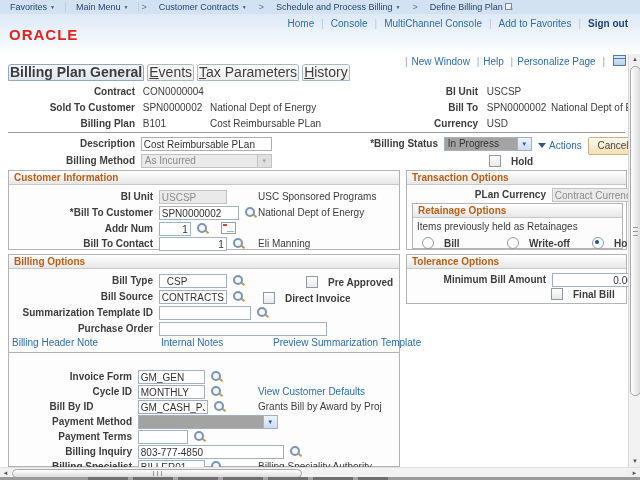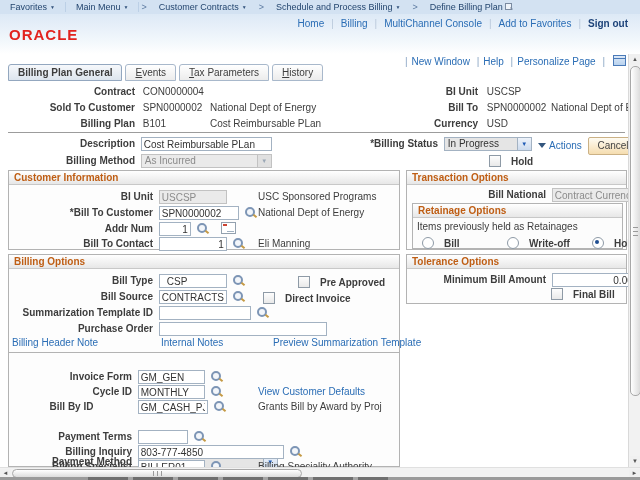--- a/index.html
+++ b/index.html
@@ -23,35 +23,35 @@
   .lnk{color:#2a6db5;cursor:pointer;text-decoration:none;}
   #signout{font-weight:bold;color:#1d4379;cursor:pointer;}
   
   #pagelinks{position:absolute;top:55px;right:14px;font-size:10px;color:#2a6db5;white-space:nowrap;}
   #pagelinks .bar{color:#8aa5c4;margin:0 4px;}
   .pbicon{display:inline-block;width:11px;height:9px;border:1px solid #4a7ab8;
           background:linear-gradient(#dce9f8,#b9d2ee);vertical-align:-1px;margin-left:4px;position:relative;cursor:pointer;}
   .pbicon::before{content:"";position:absolute;left:0;top:2px;right:0;height:1px;background:#4a7ab8;}
   
   #tabstrip{position:absolute;left:8px;top:64px;height:16px;white-space:nowrap;}
-  .tab{display:inline-block;height:15px;line-height:15px;padding:0 9px;border:1px solid #a8b8cb;
-       border-radius:3px 3px 0 0;margin-right:3px;font-size:10px;
+  .tab{display:inline-block;height:15px;line-height:15px;padding:0 1px;border:1px solid #a8b8cb;
+       border-radius:3px 3px 0 0;margin-right:3px;font-size:14px;
        background:linear-gradient(#ffffff,#ececec);color:#3d3d3d;cursor:pointer;vertical-align:bottom;}
   .tab.active{background:linear-gradient(#f6f8fb,#dde5ee);font-weight:bold;border-color:#93a7bf;}
   .u{text-decoration:underline;}
   
   .frow{position:absolute;height:14px;line-height:14px;font-size:10px;white-space:nowrap;}
   .lbl-r{display:inline-block;text-align:right;font-weight:bold;color:#3d3d3d;vertical-align:top;}
   .val{color:#3d3d3d;}
   .inp{display:inline-block;height:14px;border:1px solid #a3b2c2;box-sizing:border-box;
        font:10px "Liberation Sans",sans-serif;padding:0 2px;color:#333;background:#fff;
        vertical-align:top;margin-left:3px;}
   .inp.num{text-align:right;}
   .inp.dis{background:#eaeaea;color:#8b8b8b;border-color:#c2c2c2;}
-  .selbox{display:inline-flex;height:14px;border:1px solid #a3b2c2;background:#e5e5e5;
+  .selbox{display:inline-flex;height:14px;border:1px solid #a3b2c2;background:#a3a3a3;
           box-sizing:border-box;vertical-align:top;margin-left:3px;}
   .selbox .txt{flex:1;font-size:10px;line-height:12px;padding:0 3px;overflow:hidden;color:#333;}
   .selbox .sbtn{width:13px;background:linear-gradient(#eef3fa,#ccdbee);border-left:1px solid #a3b2c2;
           color:#1f5bb5;font-size:6px;line-height:12px;text-align:center;cursor:pointer;}
   .selbox.dis{background:#eaeaea;border-color:#c2c2c2;}
   .selbox.dis .txt{color:#8b8b8b;}
   .selbox.dis .sbtn{background:#e0e0e0;color:#9aa7b5;border-left-color:#c2c2c2;}
   .lk{display:inline-block;width:13px;height:13px;position:relative;vertical-align:top;margin-left:2px;cursor:pointer;}
   .lk::before{content:"";position:absolute;left:1px;top:1px;width:6px;height:6px;border:2px solid #7d95b5;
               border-radius:50%;background:#f3f6fa;}
@@ -109,21 +109,21 @@
     <span class="crumb-item"><span>Customer Contracts</span><span class="caret">▼</span></span>
     <span class="crumb-gt">&gt;</span>
     <span class="crumb-item"><span>Schedule and Process Billing</span><span class="caret">▼</span></span>
     <span class="crumb-gt">&gt;</span>
     <span class="crumb-item"><span>Define Billing Plan</span><span class="cursor-mag"></span></span>
   </div>
 
   <div id="brandbar">
     <span id="oracle-logo">ORACLE</span>
     <span id="utilbar">
-      <a class="lnk">Home</a><span class="bar">|</span><a class="lnk">Billing</a><span class="bar">|</span><a class="lnk">MultiChannel Console</a><span class="bar">|</span><a class="lnk">Add to Favorites</a><span class="bar">|</span><span id="signout">Sign out</span>
+      <a class="lnk">Home</a><span class="bar">|</span><a class="lnk">Console</a><span class="bar">|</span><a class="lnk">MultiChannel Console</a><span class="bar">|</span><a class="lnk">Add to Favorites</a><span class="bar">|</span><span id="signout">Sign out</span>
     </span>
   </div>
 
   <div id="pagelinks">
     <span class="bar">|</span><a class="lnk">New Window</a>
     <span class="bar">|</span><a class="lnk">Help</a>
     <span class="bar">|</span><a class="lnk">Personalize Page</a>
     <span class="bar">|</span><span class="pbicon"></span>
   </div>
 
@@ -211,21 +211,21 @@
       <span class="lbl-r" style="width:142px;">Bill To Contact</span>
       <input class="inp num" style="width: 68px;" value="1">
       <span class="lk"></span>
       <span class="val abs" style="left:247px;">Eli Manning</span>
     </div>
   </div>
 
   <div class="gbox" style="left:406px;top:170px;width:221px;height:80px;">
     <div class="gbox-h">Transaction Options</div>
     <div class="frow" style="left:2px;top:17px;">
-      <span class="lbl-r" style="width:137px;">Bill National</span>
+      <span class="lbl-r" style="width:137px;">PLan Currency</span>
       <input class="inp dis" style="width: 84px;" value="Contract Currency">
     </div>
 
     <div class="gbox" style="left:5px;top:32px;width:211px;height:46px;background:#fcfcfc;">
       <div class="gbox-h">Retainage Options</div>
       <div class="frow" style="left:4px;top:16px;">
         <span class="val">Items previously held as Retainages</span>
       </div>
       <div class="frow" style="left:9px;top:33px;">
         <span class="radio"></span><span class="cb-lbl">Bill</span>
@@ -239,21 +239,21 @@
     </div>
   </div>
 
   <div class="gbox" style="left:8px;top:254px;width:392px;height:114px;">
     <div class="gbox-h">Billing Options</div>
     <div class="frow" style="left:2px;top:19px;">
       <span class="lbl-r" style="width:142px;">Bill Type</span>
       <input class="inp" style="width: 68px; padding-left: 7px;" value="CSP">
       <span class="lk"></span>
     </div>
-    <div class="frow" style="left:254px;top:21px;padding-left:35px;">
+    <div class="frow" style="left:262px;top:21px;padding-left:35px;">
       <span class="chk"></span><span class="cb-lbl">Pre Approved</span>
     </div>
     <div class="frow" style="left:2px;top:35px;">
       <span class="lbl-r" style="width:142px;">Bill Source</span>
       <input class="inp" style="width: 68px;" value="CONTRACTS">
       <span class="lk"></span>
     </div>
     <div class="frow" style="left:254px;top:37px;">
       <span class="chk"></span><span class="cb-lbl">Direct Invoice</span>
     </div>
@@ -295,21 +295,21 @@
       <input class="inp" style="width: 67px;" value="MONTHLY">
       <span class="lk"></span>
       <a class="lnk abs" style="left:247px;">View Customer Defaults</a>
     </div>
     <div class="frow" style="left:2px;top:47px;">
       <span class="lbl-r" style="width:121px;text-align:center;">Bill By ID</span>
       <input class="inp" style="width: 70px;" value="GM_CASH_PJ">
       <span class="lk"></span>
       <span class="val abs" style="left:247px;">Grants Bill by Award by Proj</span>
     </div>
-    <div class="frow" style="left:2px;top:62px;margin-top:40px;">
+    <div class="frow" style="left:2px;top:62px;">
       <span class="lbl-r" style="width:121px;">Payment Method</span>
       <span class="selbox" style="width:140px;">
         <span class="txt"></span>
         <span class="sbtn">▼</span>
       </span>
     </div>
     <div class="frow" style="left:2px;top:77px;">
       <span class="lbl-r" style="width:121px;">Payment Terms</span>
       <input class="inp" style="width: 50px;" value="">
       <span class="lk"></span>

